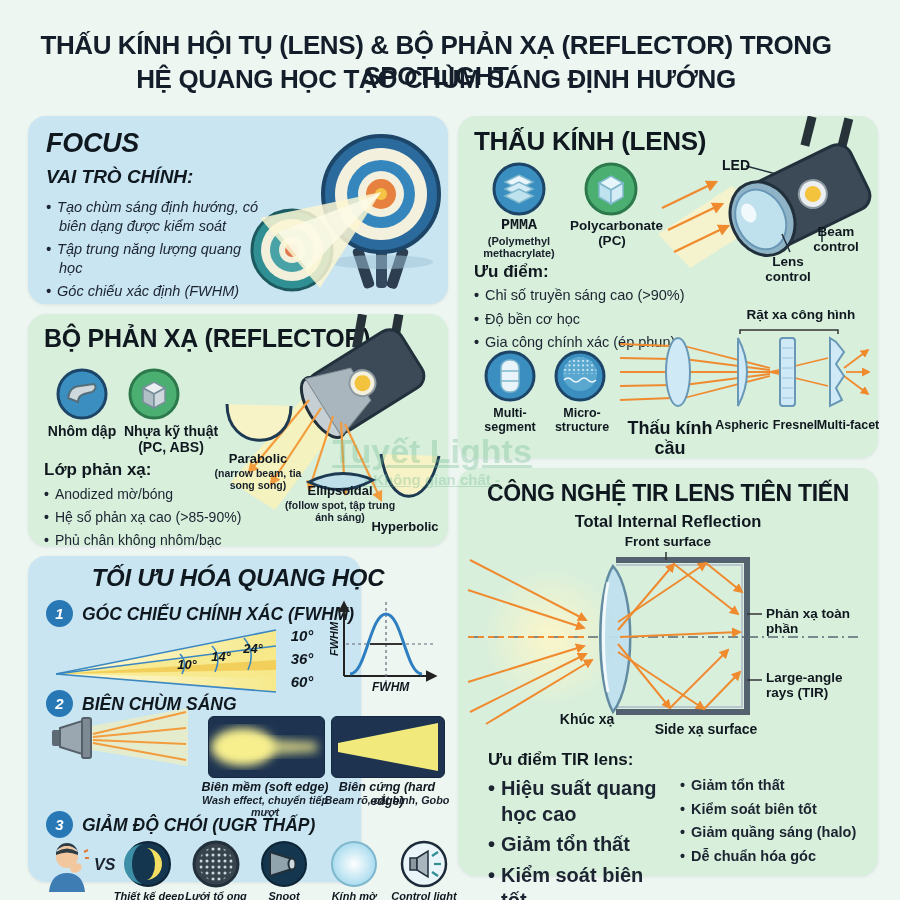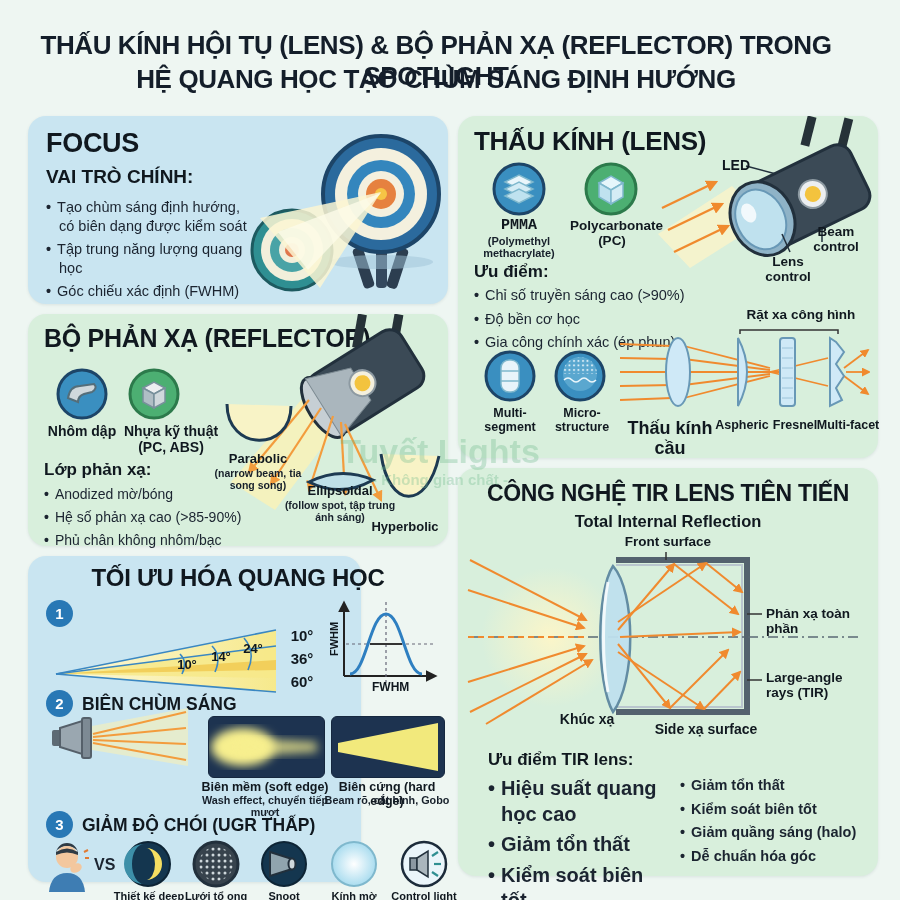--- a/index.html
+++ b/index.html
@@ -1,20 +1,20 @@
 <!DOCTYPE html>
 <html><head>
 <meta charset="utf-8">
 <style>
   html,body{margin:0;padding:0;}
   body{width:900px;height:900px;position:relative;background:#eef6f2;
        font-family:"Liberation Sans",sans-serif;color:#1b2430;overflow:hidden;}
   .abs{position:absolute;}
   .panel{position:absolute;border-radius:18px;box-shadow:0 1px 3px rgba(40,70,80,.10);}
-  .p-blue{background:#c9e5f1;}
+  .p-blue{background:#c9e5f1;font-style:italic;}
   .p-green{background:#d8efdc;}
   .main-title{width:872px;text-align:center;font-weight:bold;color:#141e2a;letter-spacing:-0.4px;}
   .t1{top:30px;font-size:26px;}
   .t2{top:64px;font-size:26px;}
   .panel-title{font-weight:bold;color:#10181f;letter-spacing:-0.3px;}
   .sub-h{font-weight:bold;color:#10181f;}
   ul.blt{list-style:none;margin:0;padding:0;}
   ul.blt li{padding-left:13px;text-indent:-13px;line-height:1.28;margin-bottom:5px;}
   ul.blt li::before{content:"•";font-weight:bold;margin-right:6px;}
   .cap{font-weight:bold;text-align:center;line-height:1.12;color:#10181f;}
@@ -131,20 +131,21 @@
   <div class="abs note" style="left:178px;top:154px;width:104px;font-size:10.5px;">(narrow beam, tia song song)</div>
   <div class="abs cap" style="left:262px;top:170px;width:100px;font-size:13px;">Ellipsoidal</div>
   <div class="abs note" style="left:252px;top:186px;width:120px;font-size:10.5px;">(follow spot, tập trung ánh sáng)</div>
   <div class="abs cap" style="left:332px;top:206px;width:90px;font-size:13px;">Hyperbolic</div>
 </div>
 
 <div class="panel p-blue" style="left:28px;top:556px;width:333px;height:326px;">
   <div class="abs panel-title" style="left:0;top:8px;width:420px;text-align:center;font-size:24px;">TỐI ƯU HÓA QUANG HỌC</div>
 
   <div class="abs numcirc" style="left:18px;top:44px;">1</div>
+  <div class="abs sub-h" style="left:54px;top:48px;font-size:17.5px;">GÓC CHIẾU CHÍNH XÁC (FWHM)</div>
   <svg class="abs" style="left:24px;top:72px;" width="228" height="70" viewBox="0 0 228 70">
     <defs>
       <linearGradient id="fanG" x1="0" y1="0" x2="1" y2="0">
         <stop offset="0" stop-color="#fdf9dd"></stop>
           <stop offset="1" stop-color="#f6e98c"></stop>
       </linearGradient>
     </defs>
     <polygon points="4,46 224,2 224,64" fill="url(#fanG)"></polygon>
     <polygon points="4,46 224,18 224,50" fill="#f7e98a" opacity=".85"></polygon>
     <polygon points="4,46 224,32 224,42" fill="#f2cf5b"></polygon>
@@ -471,16 +472,16 @@
     <li>Dễ chuẩn hóa góc</li>
   </ul>
   <ul class="blt abs" style="left:222px;top:308px;width:190px;font-size:14.5px;font-weight:bold;">
     <li>Giảm tổn thất</li>
     <li>Kiểm soát biên tốt</li>
     <li>Giảm quầng sáng (halo)</li>
     <li>Dễ chuẩn hóa góc</li>
   </ul>
 </div>
 
-<div class="abs wm" style="left:300px;top:432px;width:280px;">
+<div class="abs wm" style="left:292px;top:432px;width:280px;text-decoration:underline;">
   <div style="font-size:34px;">Tuyết Lights</div>
   <div style="font-size:15px;">- Không gian chất -</div>
 </div>
 
 </body></html>

